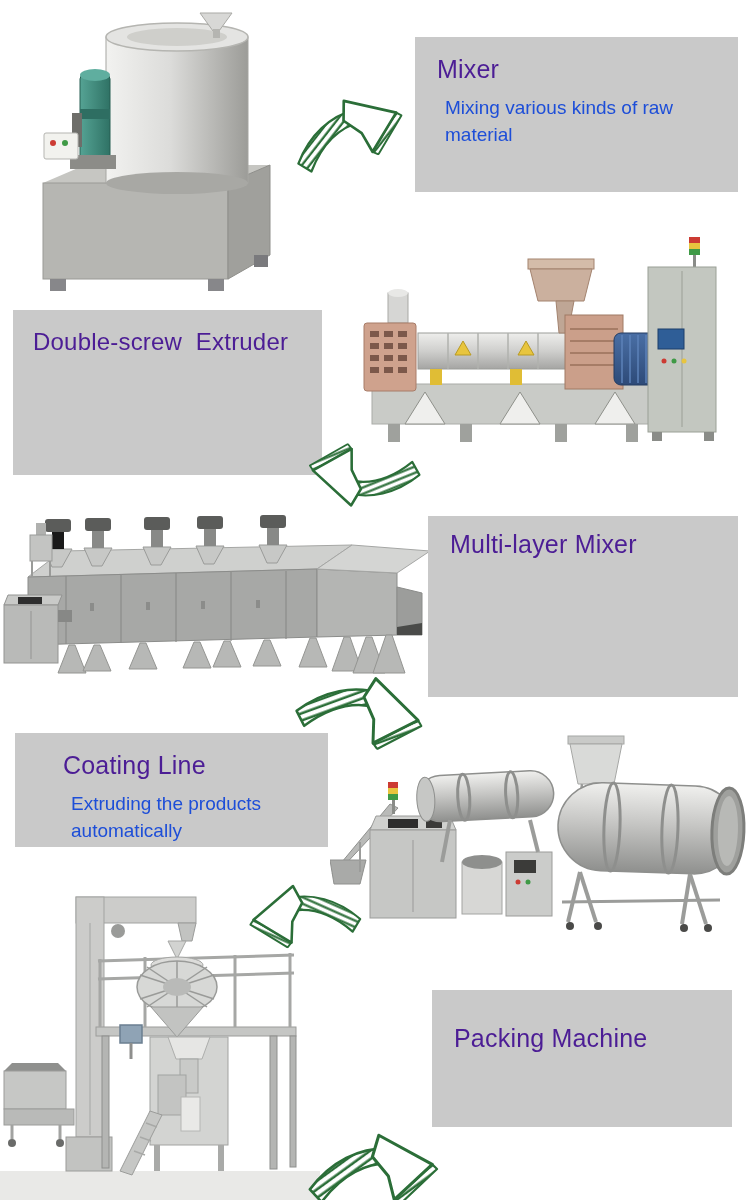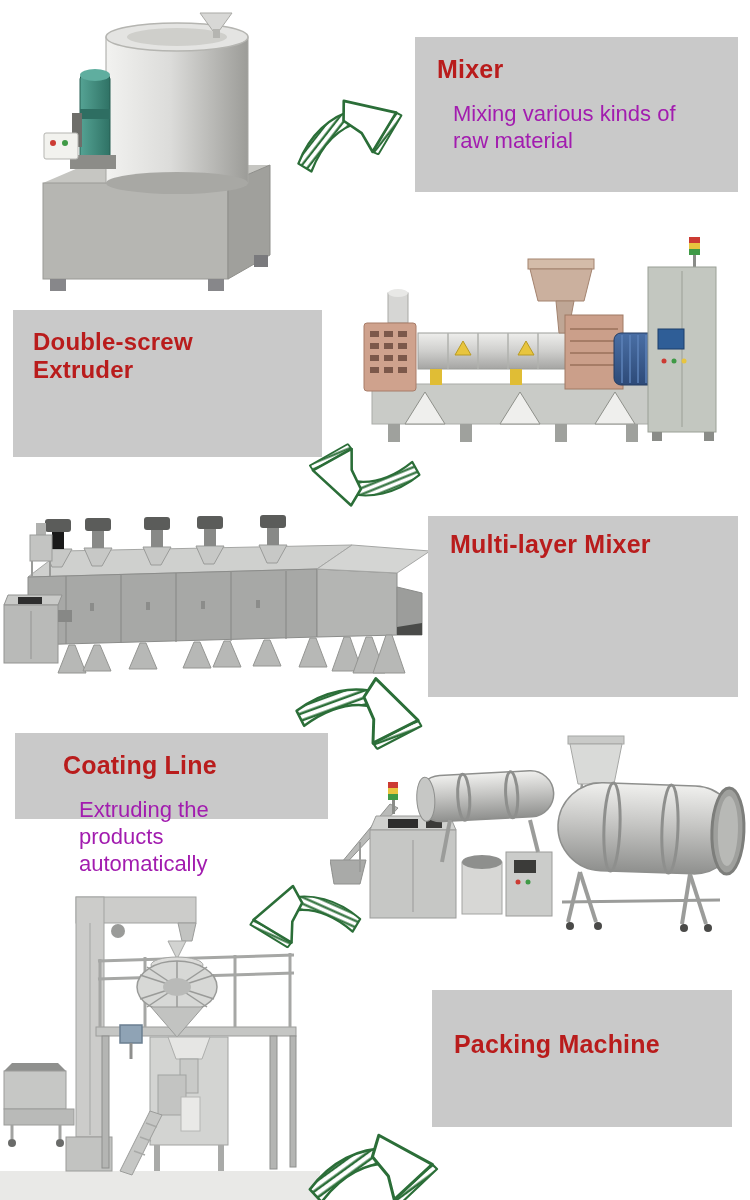--- a/index.html
+++ b/index.html
@@ -1,27 +1,27 @@
 <!DOCTYPE html>
 <html><head>
 <meta charset="utf-8">
 <style>
   html,body{margin:0;padding:0;background:#ffffff;}
   #canvas{position:relative;width:750px;height:1200px;background:#ffffff;overflow:hidden;
           font-family:"Liberation Sans", sans-serif;}
   .photo{position:absolute;}
   .photo svg{display:block;width:100%;height:100%;}
   .textbox{position:absolute;background:#c9c9c9;box-sizing:border-box;padding:18px 22px;}
-  .textbox h2{margin:0 0 10px 0;font-size:25px;font-weight:bold;color:#b91c1c;
+  .textbox h2{margin:0 0 10px 0;font-size:25px;font-weight:normal;color:#4c1d95;
               white-space:pre-wrap;letter-spacing:.2px;}
-  .textbox p{margin:16px;font-size:22px;line-height:27px;color:#a21caf;}
+  .textbox p{margin:8px;font-size:19px;line-height:27px;color:#1d4ed8;}
   .textbox.tb-oven{padding-top:14px;}
   .textbox.tb-oven p{line-height:26px;}
   .textbox.tb-packing{padding-top:34px;}
-  .textbox.tb-packing h2{margin-bottom:16px;margin-top:6px;}
+  .textbox.tb-packing h2{margin-bottom:16px;}
   .arrow{position:absolute;}
   .arrow svg{display:block;width:100%;height:100%;overflow:visible;}
   .a1{left:283px;top:92px;width:122px;height:76px;transform:rotate(-22deg);}
   .a2{left:306px;top:446px;width:118px;height:70px;transform:rotate(188deg);}
   .a3{left:288px;top:666px;width:142px;height:80px;transform:rotate(10deg);}
   .a4{left:246px;top:876px;width:120px;height:70px;transform:scaleX(-1) rotate(6deg);}
   .a5{left:296px;top:1126px;width:148px;height:82px;transform:rotate(-6deg);}
   .hiddefs{position:absolute;width:0;height:0;overflow:hidden;}
 </style>
 </head>
@@ -107,21 +107,21 @@
     <h2>Mixer</h2>
     <p>Mixing various kinds of raw material</p>
   </div>
 
   <div class="arrow a1">
     <svg viewBox="0 0 160 95" aria-hidden="true">
         <use href="#swoosh"></use>
       </svg>
   </div>
 
-  <div class="textbox" style="left:13px;top:310px;width:309px;height:147px;padding-left:20px;">
+  <div class="textbox" style="left:13px;top:310px;width:309px;height:165px;padding-left:20px;">
     <h2 style="font-size:24px;">Double-screw  Extruder</h2>
   </div>
 
   <div class="photo" style="left:360px;top:237px;width:390px;height:225px;">
     <svg viewBox="0 0 390 225" aria-hidden="true">
 
       <g>
         <rect x="12" y="147" width="278" height="40" fill="#c9cbc7" stroke="#aaaca8" stroke-width="1"></rect>
         <polygon points="45,187 65,155 85,187" fill="#efefed" stroke="#8e908a" stroke-width="1"></polygon>
         <polygon points="140,187 160,155 180,187" fill="#efefed" stroke="#8e908a" stroke-width="1"></polygon>
@@ -290,21 +290,21 @@
   <div class="textbox tb-oven" style="left:428px;top:516px;width:310px;height:181px;">
     <h2>Multi-layer Mixer</h2>
   </div>
 
   <div class="arrow a3">
     <svg viewBox="0 0 160 95" aria-hidden="true">
         <use href="#swoosh"></use>
       </svg>
   </div>
 
-  <div class="textbox" style="left:15px;top:733px;width:313px;height:86px;padding-left:48px;">
+  <div class="textbox" style="left:15px;top:733px;width:313px;height:114px;padding-left:48px;">
     <h2>Coating Line</h2>
     <p>Extruding the products automatically</p>
   </div>
 
   <div class="photo" style="left:330px;top:712px;width:420px;height:225px;">
     <svg viewBox="0 0 420 225" aria-hidden="true">
 
       <g>
         <polygon points="2,162 10,158 68,96 60,92" fill="#b9bab8" stroke="#8f908e" stroke-width="1"></polygon>
         <polygon points="0,148 36,148 30,172 4,172" fill="#a9aaa8" stroke="#8f908e" stroke-width="1"></polygon>

